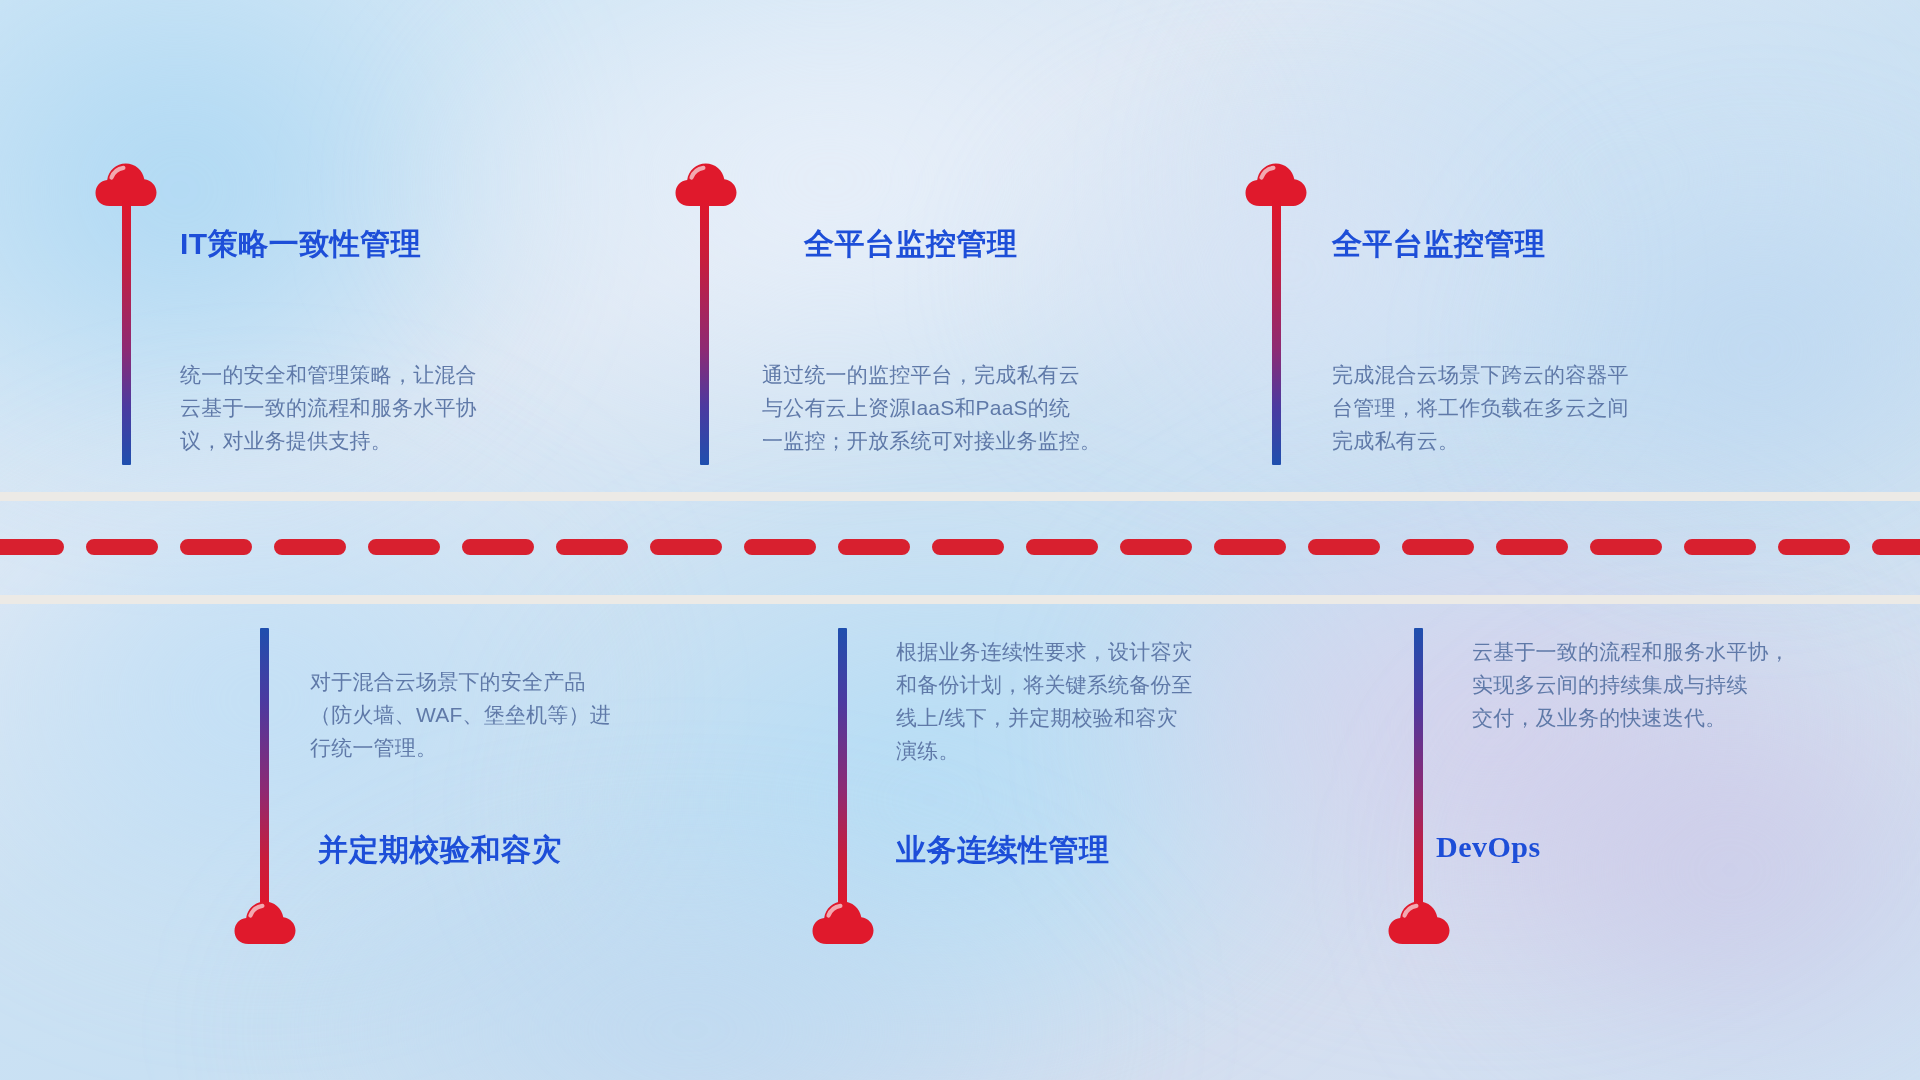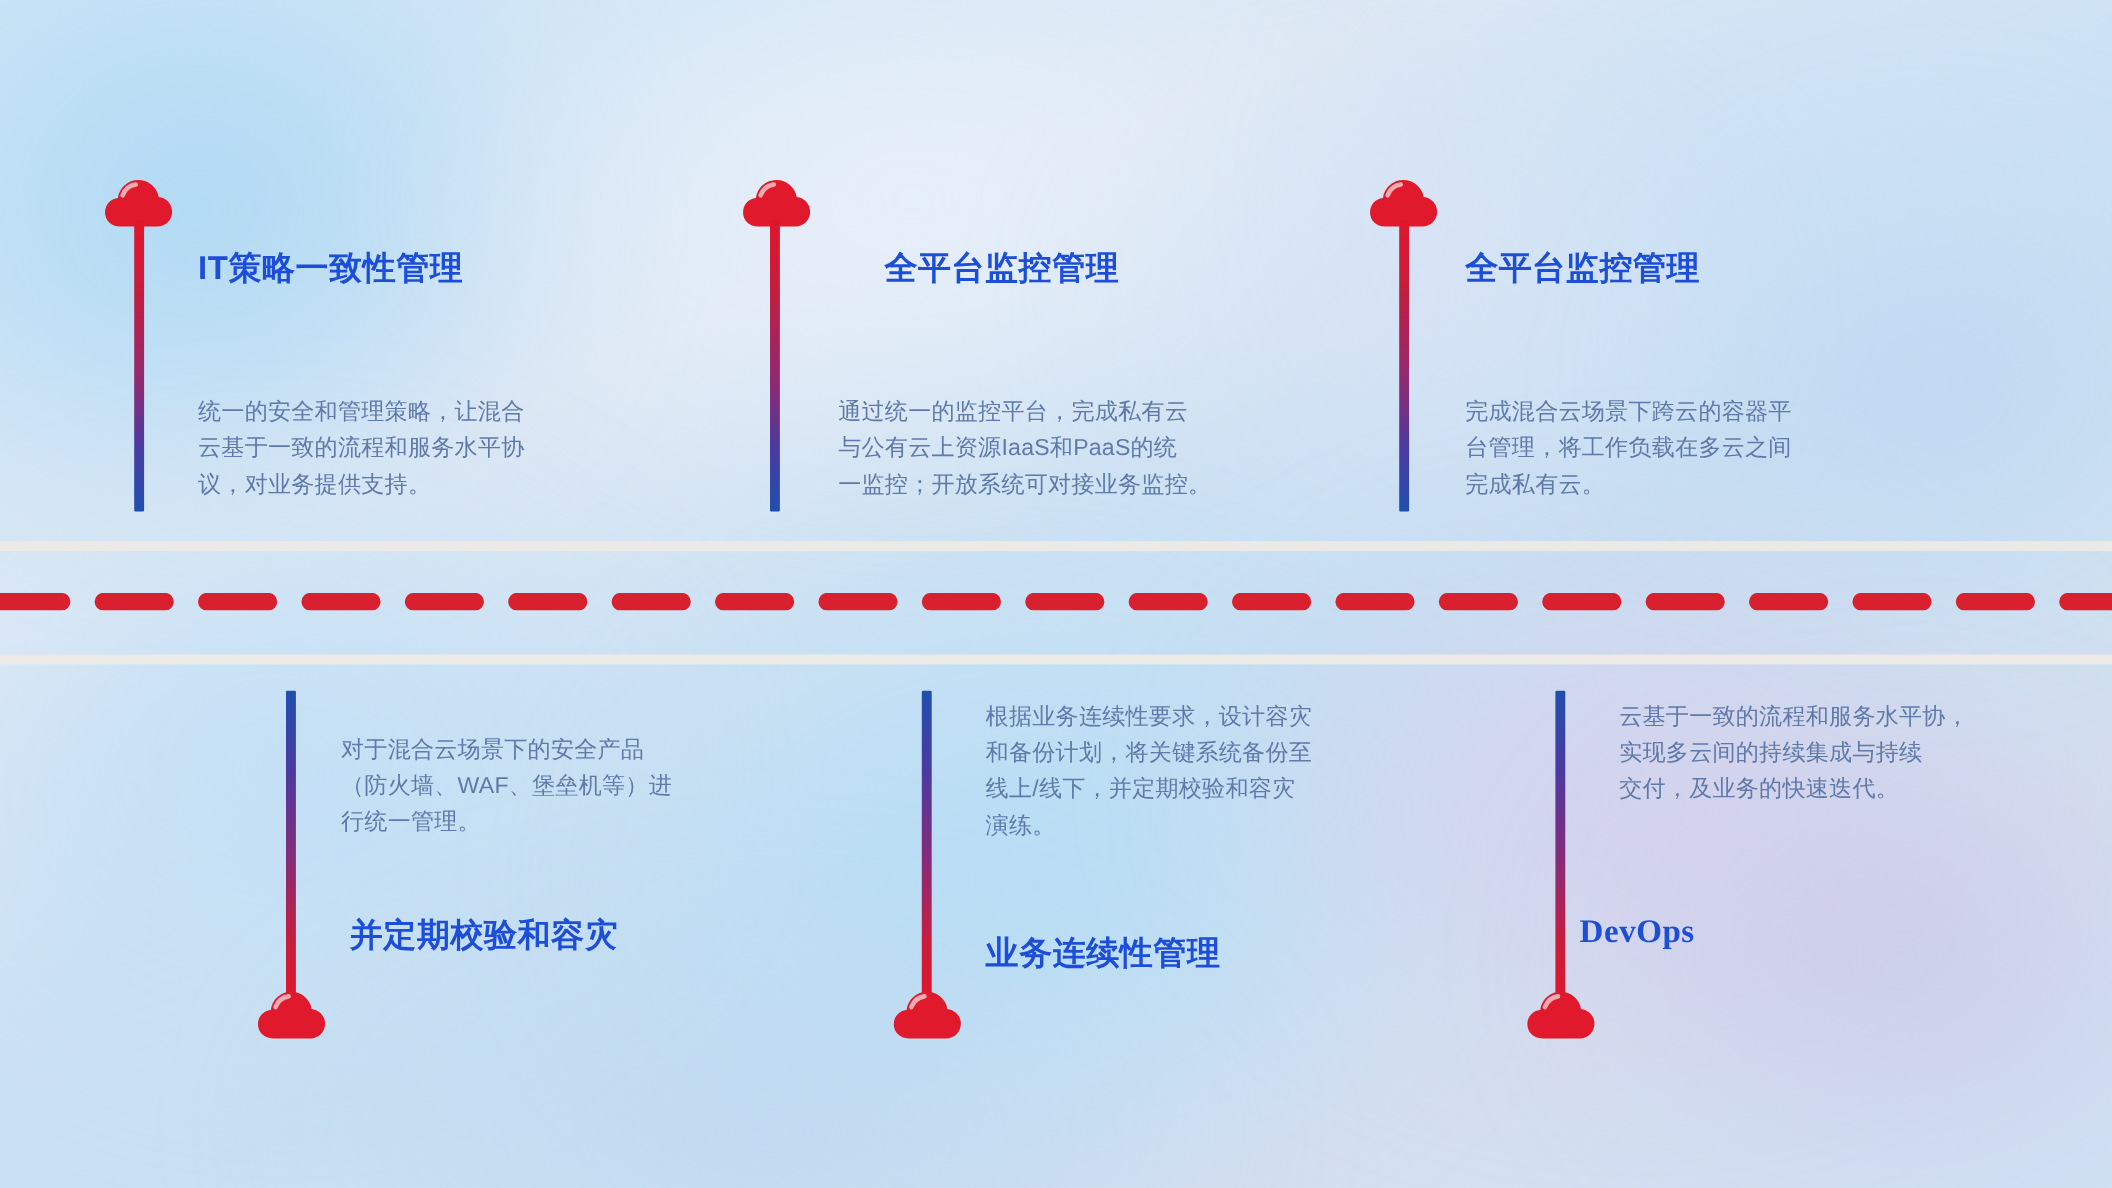--- a/index.html
+++ b/index.html
@@ -234,21 +234,21 @@
       <path d="M16.5 17.5 C18.5 12.2 23.0 8.6 28.4 7.8" stroke="#f4b9bf" stroke-width="4.2" stroke-linecap="round" fill="none" opacity="0.9"></path>
     </svg>
   </div>
 
   <div class="col">
     <div class="body-text" style="left:896px; top:635px; width:430px;">根据业务连续性要求，设计容灾
 和备份计划，将关键系统备份至
 线上/线下，并定期校验和容灾
 演练。</div>
     <div class="stem stem-bottom" style="left:838px; top:628px; height:280px;"></div>
-    <div class="title" style="left:896px; top:830px;margin-top:16px;">业务连续性管理</div>
+    <div class="title" style="left:896px; top:830px;">业务连续性管理</div>
     <svg class="cloud" style="left:812px; top:898px;" viewBox="0 0 62 48">
       <path d="M14.5 46 C5.5 46 0.5 40 0.5 33 C0.5 26.2 5.6 20.6 12.2 20.1 C13.4 10.6 21.2 3.6 30.8 3.6 C40.1 3.6 47.8 10.3 49.3 19.2 C56.3 20.0 61.5 25.7 61.5 32.6 C61.5 40.0 55.6 46 48.2 46 Z" fill="#e0192c"></path>
       <path d="M16.5 17.5 C18.5 12.2 23.0 8.6 28.4 7.8" stroke="#f4b9bf" stroke-width="4.2" stroke-linecap="round" fill="none" opacity="0.9"></path>
     </svg>
   </div>
 
   <div class="col">
     <div class="body-text" style="left:1472px; top:635px; width:430px;">云基于一致的流程和服务水平协，
 实现多云间的持续集成与持续
 交付，及业务的快速迭代。</div>

